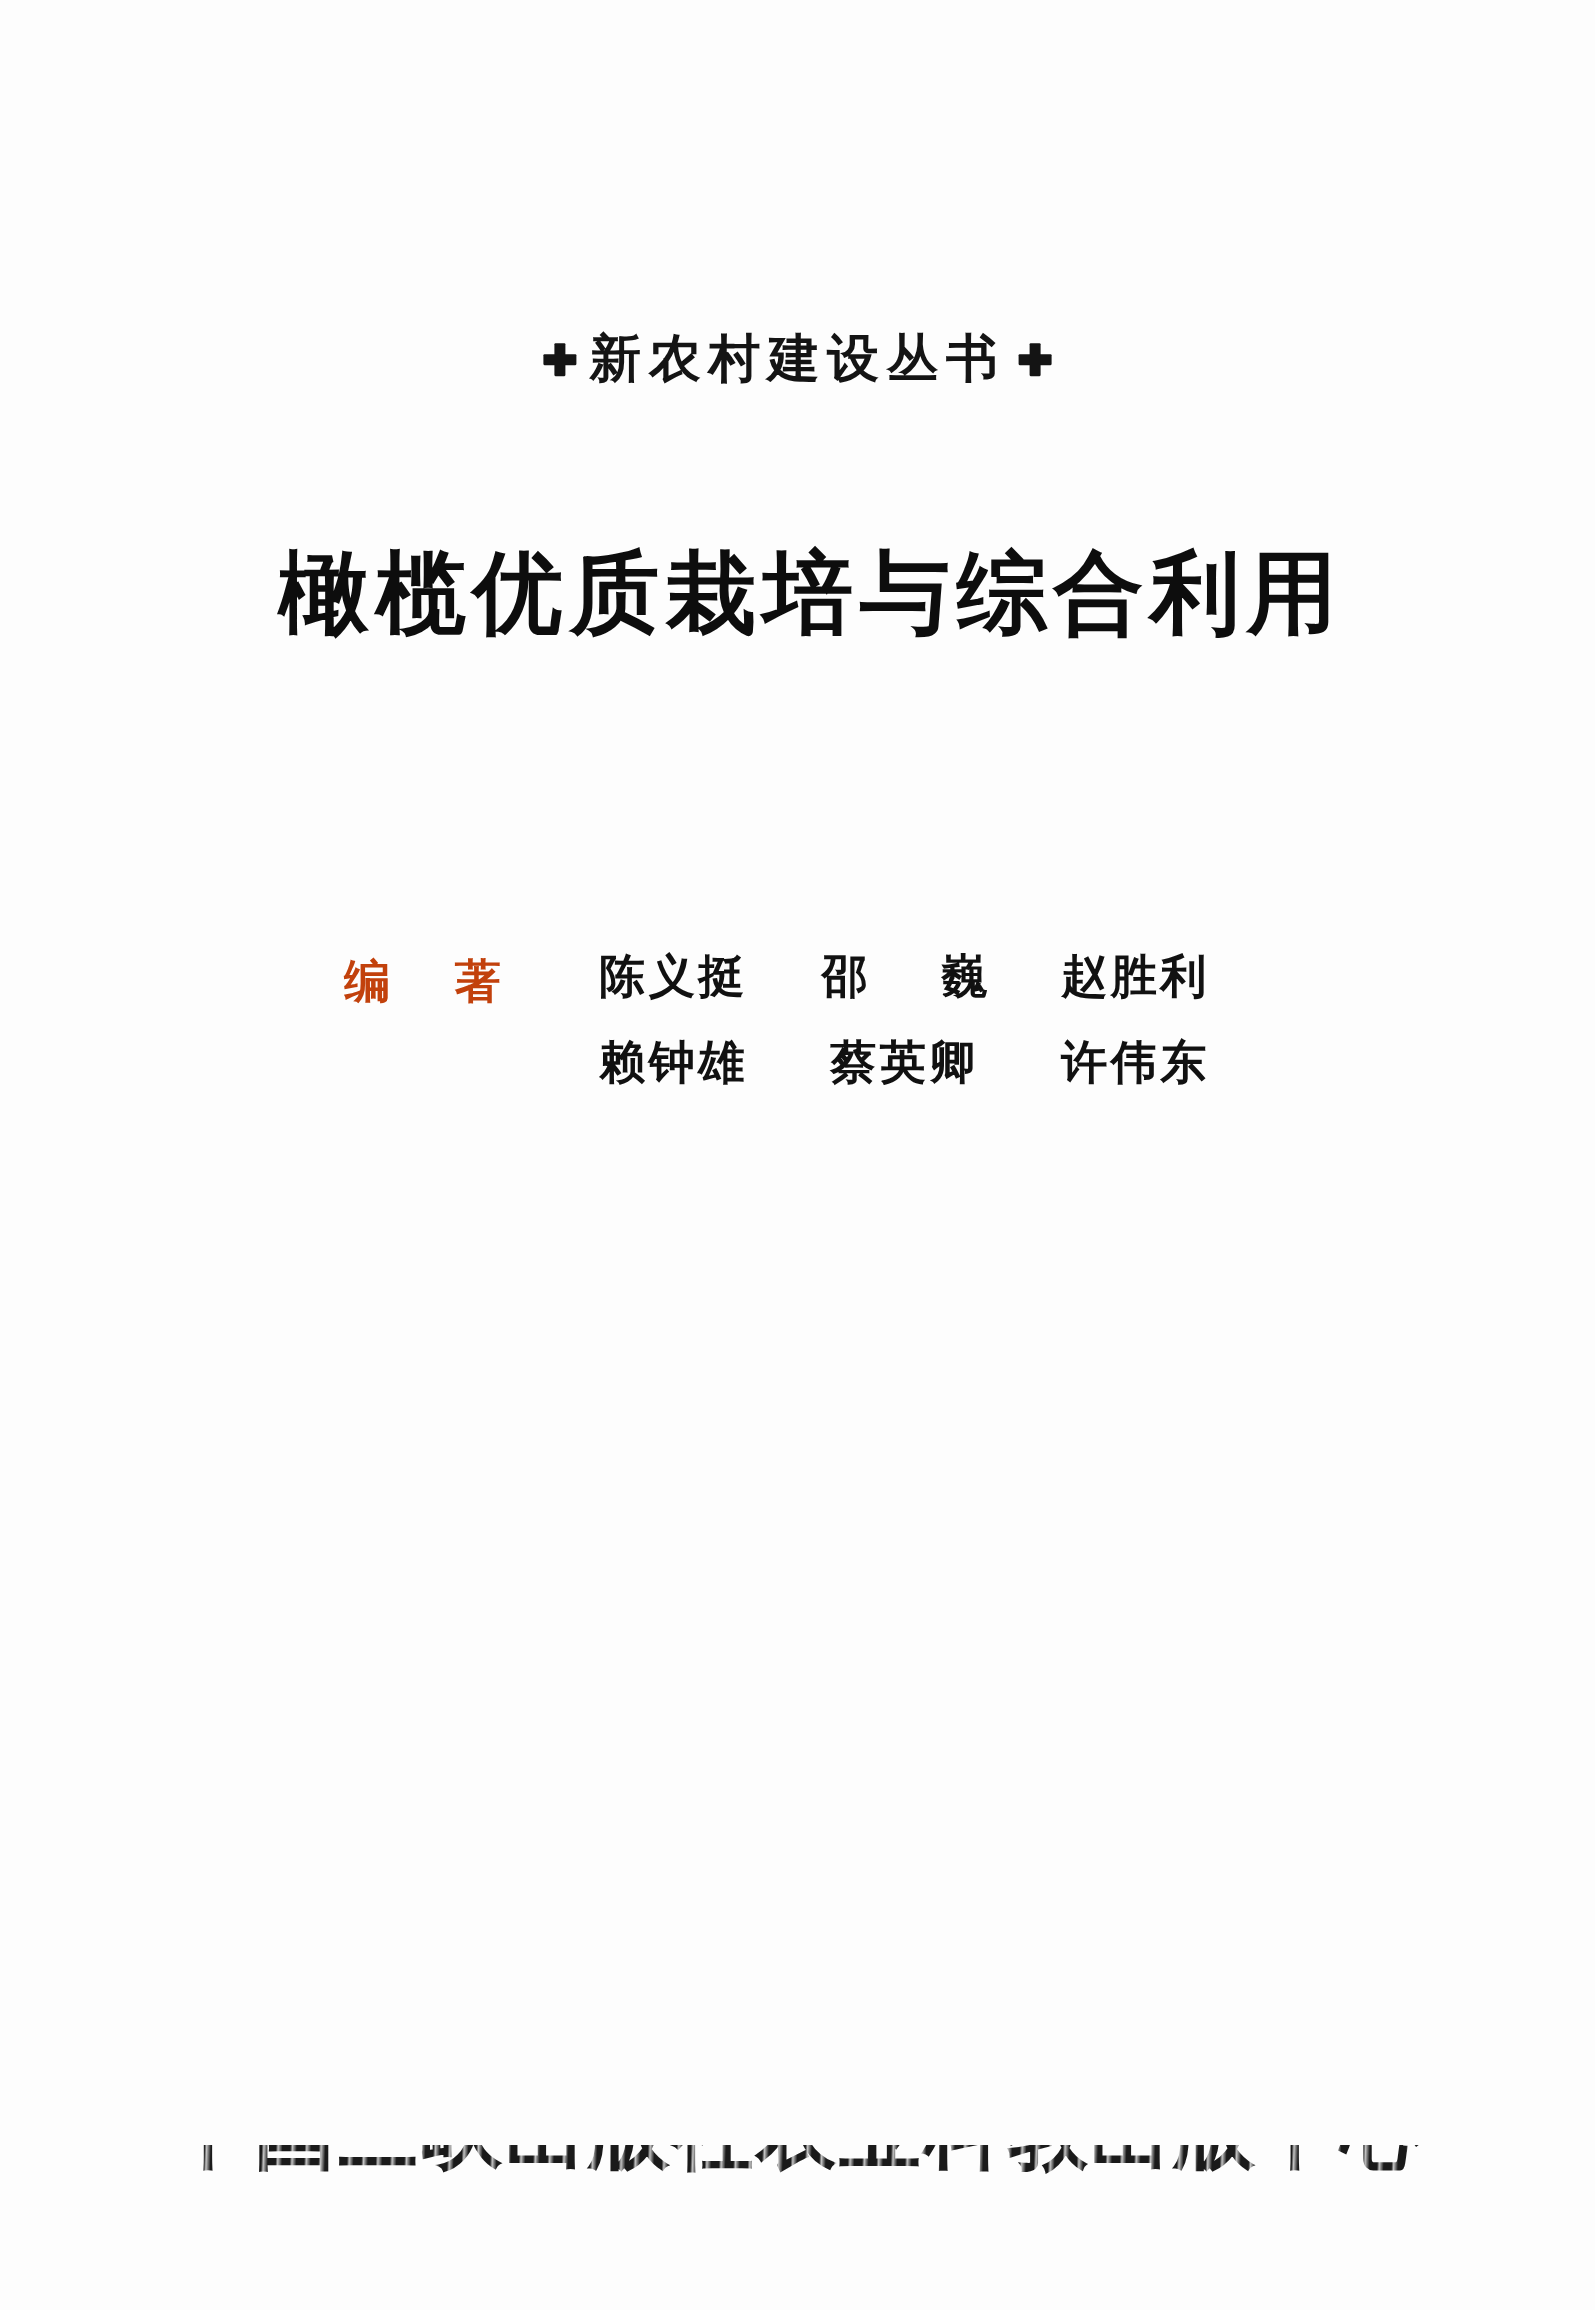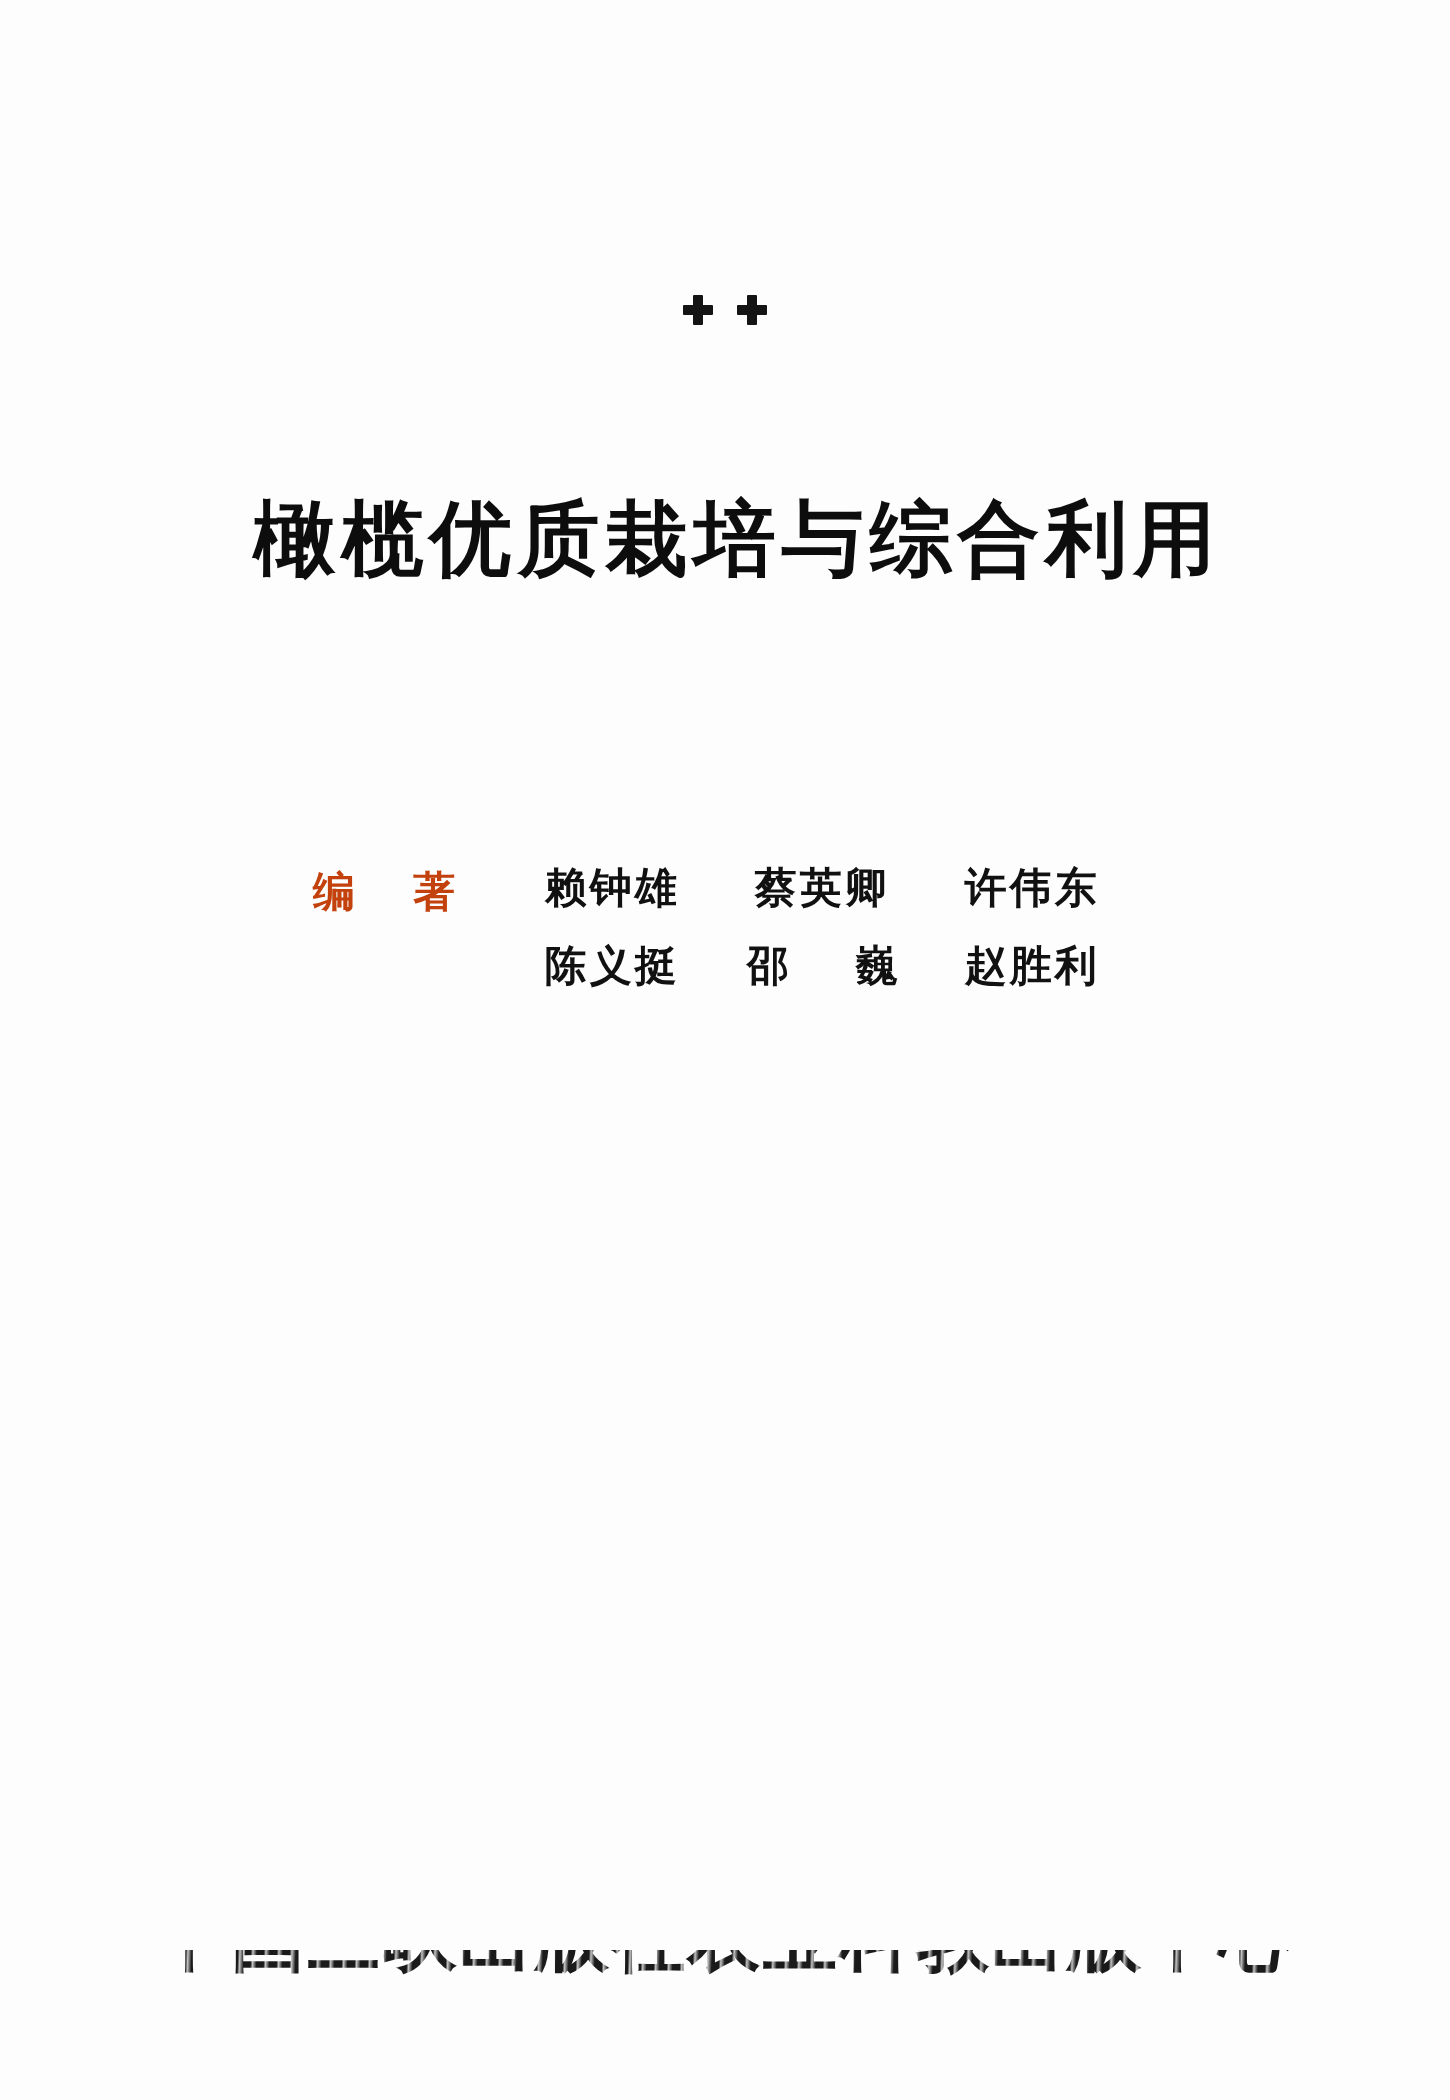--- a/index.html
+++ b/index.html
@@ -176,38 +176,38 @@
     height: 36px;
     background: linear-gradient(to bottom, rgba(253,253,253,0) 0%, rgba(253,253,253,1) 70%);
   }
 </style>
 </head>
 <body>
 
 <div class="page">
 
   <div class="series-line">
-    <span class="cross"></span><span class="cross"></span>
+    <span class="cross"></span><span class="series-text">新农村建设丛书</span><span class="cross"></span>
   </div>
 
   <div class="main-title">橄榄优质栽培与综合利用</div>
 
   <div class="authors">
     <div class="authors-inner">
       <div class="authors-label">编  著</div>
       <div class="authors-names">
         <div class="author-row">
+          <div class="author-name">陈义挺</div>
+          <div class="author-name spaced">邵 巍</div>
+          <div class="author-name">赵胜利</div>
+        </div>
+        <div class="author-row">
           <div class="author-name">赖钟雄</div>
           <div class="author-name">蔡英卿</div>
           <div class="author-name">许伟东</div>
-        </div>
-        <div class="author-row">
-          <div class="author-name">陈义挺</div>
-          <div class="author-name spaced">邵 巍</div>
-          <div class="author-name">赵胜利</div>
         </div>
       </div>
     </div>
   </div>
 
   <div class="publisher">
     <div class="publisher-clip">
       <span class="publisher-text">中国三峡出版社农业科教出版中心</span>
     </div>
     <div class="publisher-fade"></div>

